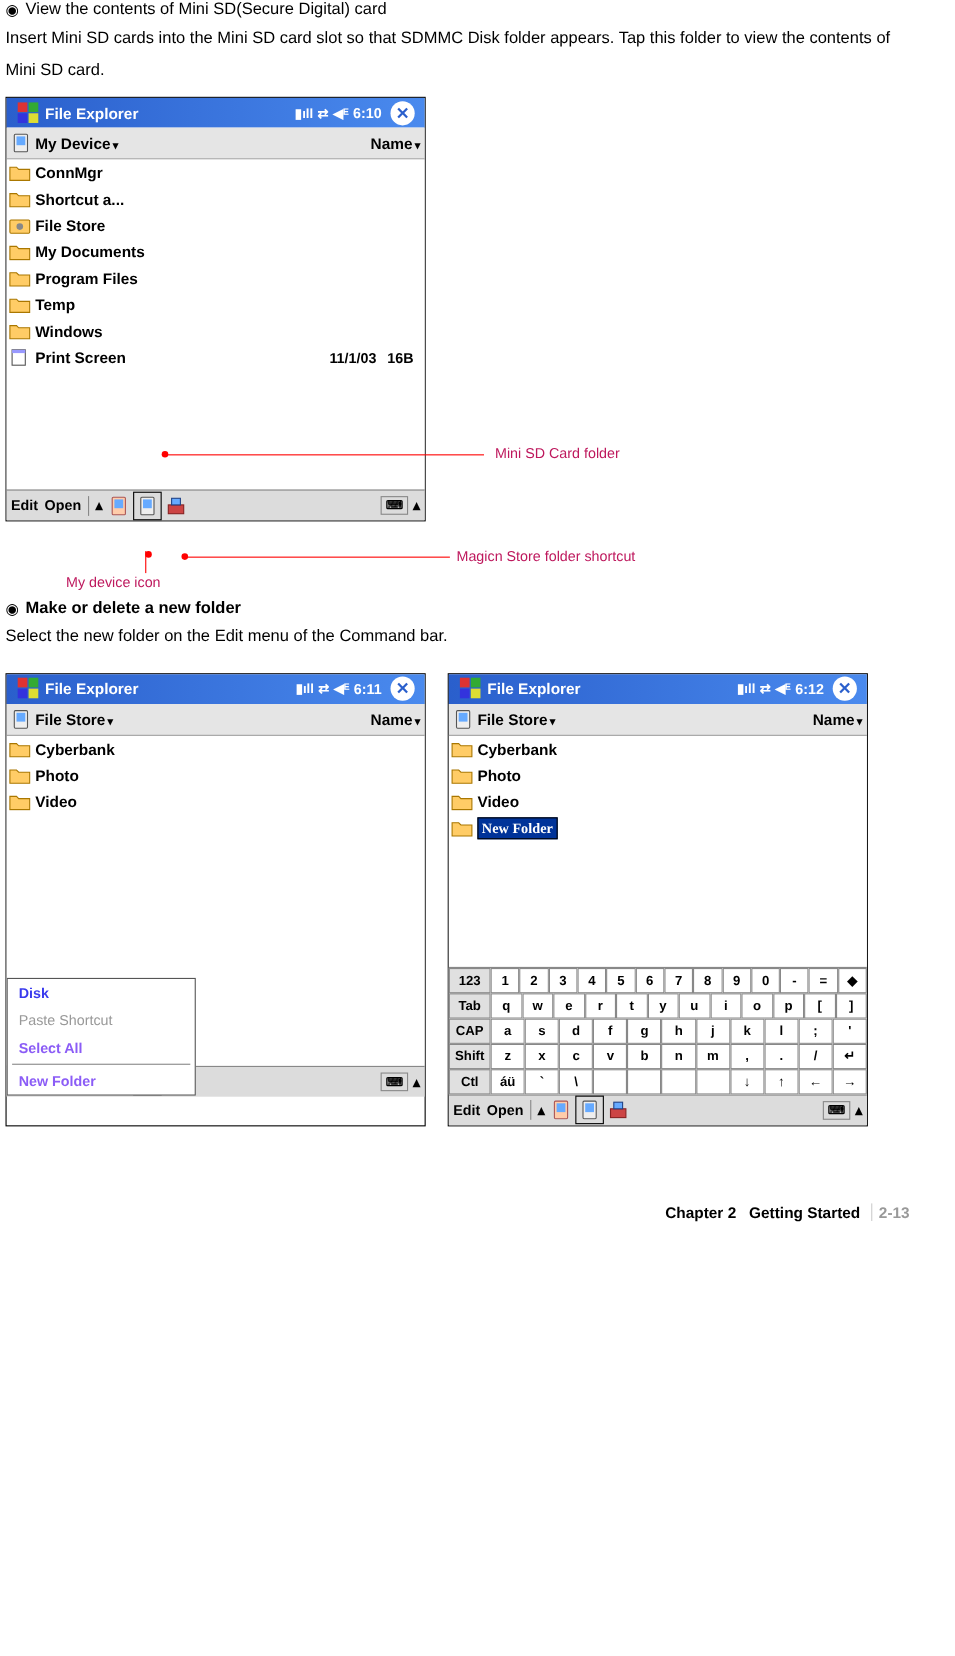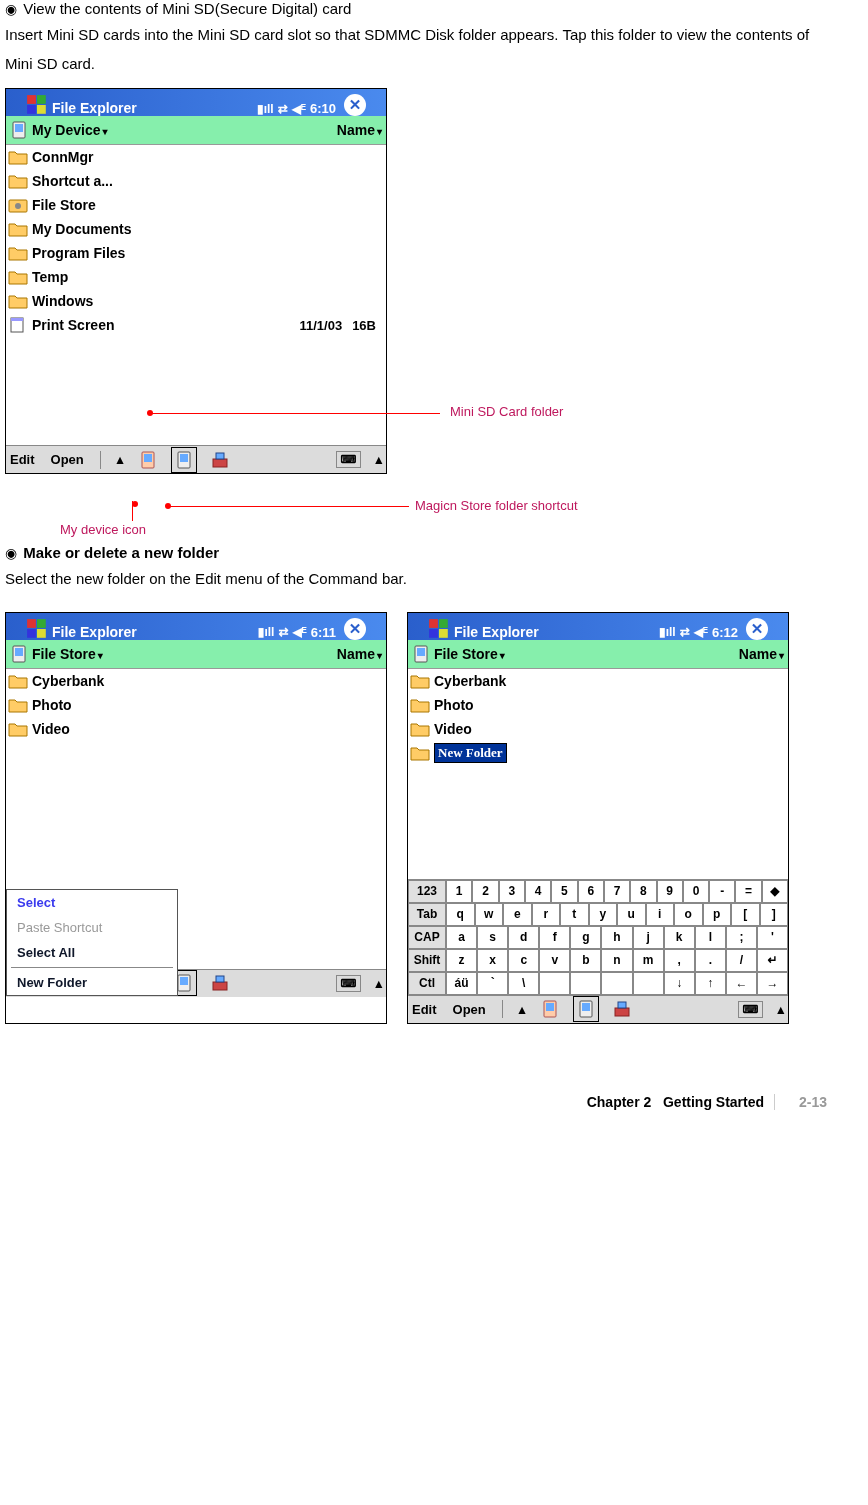--- a/index.html
+++ b/index.html
@@ -4,59 +4,59 @@
 <style>
 body{margin:0;padding:0;background:#fff;font-family:Arial,Helvetica,sans-serif;font-size:15px;color:#000;width:868px}
 .page{padding:0 30px 30px 5px}
 .bullet-line{display:flex;align-items:center;gap:6px;margin-bottom:4px}
 .bullet{font-size:14px}
 .bold{font-weight:bold}
 .body-text{line-height:1.9;margin-bottom:10px}
 .screenshot-wrap{position:relative;margin-top:8px;margin-bottom:20px}
 .pda{width:380px;border:1px solid #000;background:#fff;font-family:Tahoma,Arial,sans-serif;font-size:14px;font-weight:bold}
 .pda-small{width:380px}
-.titlebar{background:linear-gradient(to right,#2a5fcc,#4a8aee);color:#fff;display:flex;align-items:flex-end;height:27px;padding:0 20px;font-size:14px}
+.titlebar{background:linear-gradient(to right,#2a5fcc,#4a8aee);color:#fff;display:flex;align-items:center;height:27px;padding:0 9px;font-size:14px}
 .winlogo{width:22px;height:22px;margin-right:4px}
 .title-text{flex:1}
 .signal-area{display:flex;align-items:center;gap:4px;margin-right:4px}
 .sig{color:#fff;font-size:12px}
 .time{font-size:13px}
 .closebtn{width:22px;height:22px;border-radius:50%;background:#fff;color:#2a5fcc;display:flex;align-items:center;justify-content:center;font-weight:bold;margin-left:4px;font-size:15px}
-.locbar{background:#86efac;border-bottom:1px solid #999;display:flex;align-items:center;height:28px;padding:0 4px}
+.locbar{background:#e5e5e5;border-bottom:1px solid #999;display:flex;align-items:center;height:28px;padding:0 4px}
 .device-icon{width:18px;height:18px;margin-right:4px}
 .dropdown-arrow{font-size:10px;margin-left:2px}
 .filelist{background:#fff;min-height:300px}
 .filelist.short{min-height:210px}
 .file-row{display:flex;align-items:center;height:24px;padding:0 2px}
 .folder-icon{width:20px;height:16px;margin-right:4px}
 .file-name{flex:1}
 .file-meta{font-size:13px;display:flex;gap:10px;padding-right:8px}
-.cmdbar{background:#dcdcdc;border-top:1px solid #888;display:flex;align-items:center;height:27px;padding:0 2px;gap:12px}
+.cmdbar{background:#dcdcdc;border-top:1px solid #888;display:flex;align-items:center;height:27px;padding:0 2px;gap:2px}
 .cmd-item{font-size:13px;padding:0 2px}
 .sep{width:1px;height:18px;background:#888;margin:0 2px}
 .cmd-icon{width:22px;height:22px;display:flex;align-items:center;justify-content:center}
 .kbd-icon{margin-left:auto;border:1px solid #888;padding:1px 4px;font-size:11px}
 .annotation{position:absolute;font-size:13px;color:#be185d;font-weight:normal}
 .red-dot{width:6px;height:6px;background:#f00;border-radius:50%;position:absolute}
 .red-line{position:absolute;background:#f00;height:1px}
 .section-gap{height:50px}
 .screenshot-row{display:flex;gap:20px;margin-top:18px}
 .popup-menu{position:absolute;bottom:27px;left:0;background:#fff;border:1px solid #555;font-size:13px;width:170px;font-weight:normal}
-.popup-item{padding:5px 10px;color:#0f172a}
+.popup-item{padding:5px 10px;color:#8b5cf6}
 .popup-item.t{color:#3a3aee;font-weight:bold}
 .popup-item.disabled{color:#999;font-weight:normal}
 .popup-div{height:1px;background:#888;margin:2px 4px}
 .new-folder-row{display:flex;align-items:center;height:24px;padding:0 2px}
 .new-folder-input{background:#003399;color:#fff;border:1px solid #000;padding:1px 3px;font-size:13px;font-weight:bold;font-family:Tahoma}
 .keyboard{background:#e8e8e8;border-top:1px solid #888;font-size:12px}
 .krow{display:flex;height:23px}
 .kcell{border:1px solid #888;flex:1;display:flex;align-items:center;justify-content:center;background:#fff;font-weight:bold;font-size:12px;min-width:0}
 .kcell.lbl{flex:0 0 36px;background:#e0e0e0}
 .footer{text-align:right;font-size:14px;margin-top:70px;padding-right:5px}
-.footer-sep{color:#999;margin:0 6px;border-left:1px solid #ccc;padding-left:24px}
+.footer-sep{color:#999;margin:0 6px;border-left:1px solid #ccc;padding-left:6px}
 svg{display:block}
 .highlight-box{border:1px solid #000;padding:1px}
 </style>
 </head>
 <body>
 
 <div class="page">
 
 <div class="bullet-line">
 <span class="bullet">◉</span>
@@ -238,21 +238,21 @@
             <span class="file-name">Photo</span>
           </div>
           <div class="file-row">
             <svg class="folder-icon" viewBox="0 0 20 16">
               <path d="M1 3 L7 3 L9 5 L19 5 L19 15 L1 15 Z" fill="#fc6" stroke="#a70"></path>
             </svg>
             <span class="file-name">Video</span>
           </div>
         </div>
 <div class="popup-menu">
-<div class="popup-item t">Select</div>
+<div class="popup-item t">Disk</div>
 <div class="popup-item disabled">Paste Shortcut</div>
 <div class="popup-item" style="font-weight:bold">Select All</div>
 <div class="popup-div"></div>
 <div class="popup-item" style="font-weight:bold">New Folder</div>
 </div>
 <div class="cmdbar">
 <span class="cmd-item">Edit</span>
 <span class="cmd-item">Open</span>
 <span class="sep"></span>
 <span class="cmd-item">▴</span>

